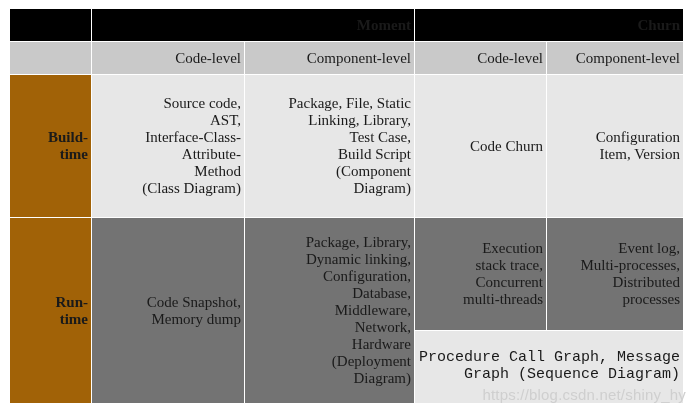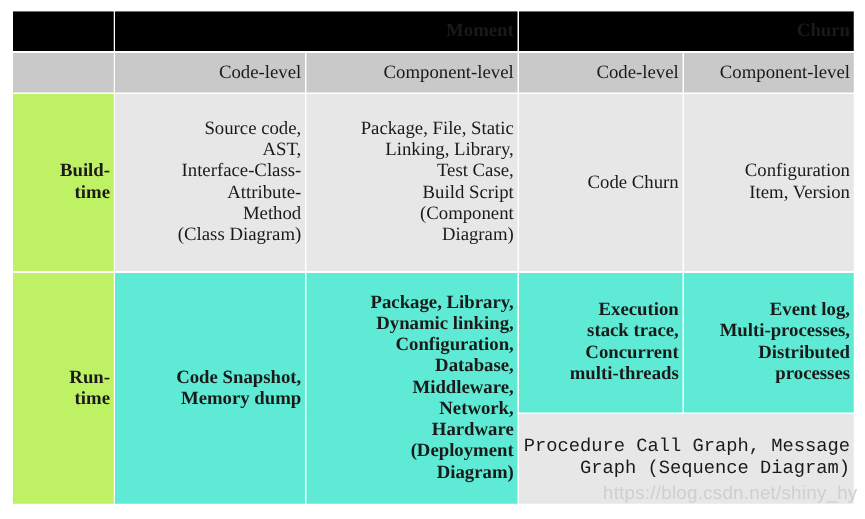--- a/index.html
+++ b/index.html
@@ -61,31 +61,31 @@
     font-weight: normal;
     font-size: 16px;
     height: 30px;
   }
   .hdr-corner-gray {
     background: #c9c9c9;
   }
 
   
   .rowlabel {
-    background: #bef264;
+    background: #a16207;
     color: #ffffff;
     font-weight: bold;
     font-size: 16px;
     line-height: 1.12;
     width: 82px;
   }
 
   
   .cell-light { background: #e7e7e7; margin-top: 30px; }
-  .cell-mid   { background: #5eead4; font-weight: bold; }
+  .cell-mid   { background: #737373; }
 
   
   col.c0 { width: 82px; }
   col.c1 { width: 153px; }
   col.c2 { width: 170px; }
   col.c3 { width: 132px; }
   col.c4 { width: 137px; }
 
   
   #watermark {

